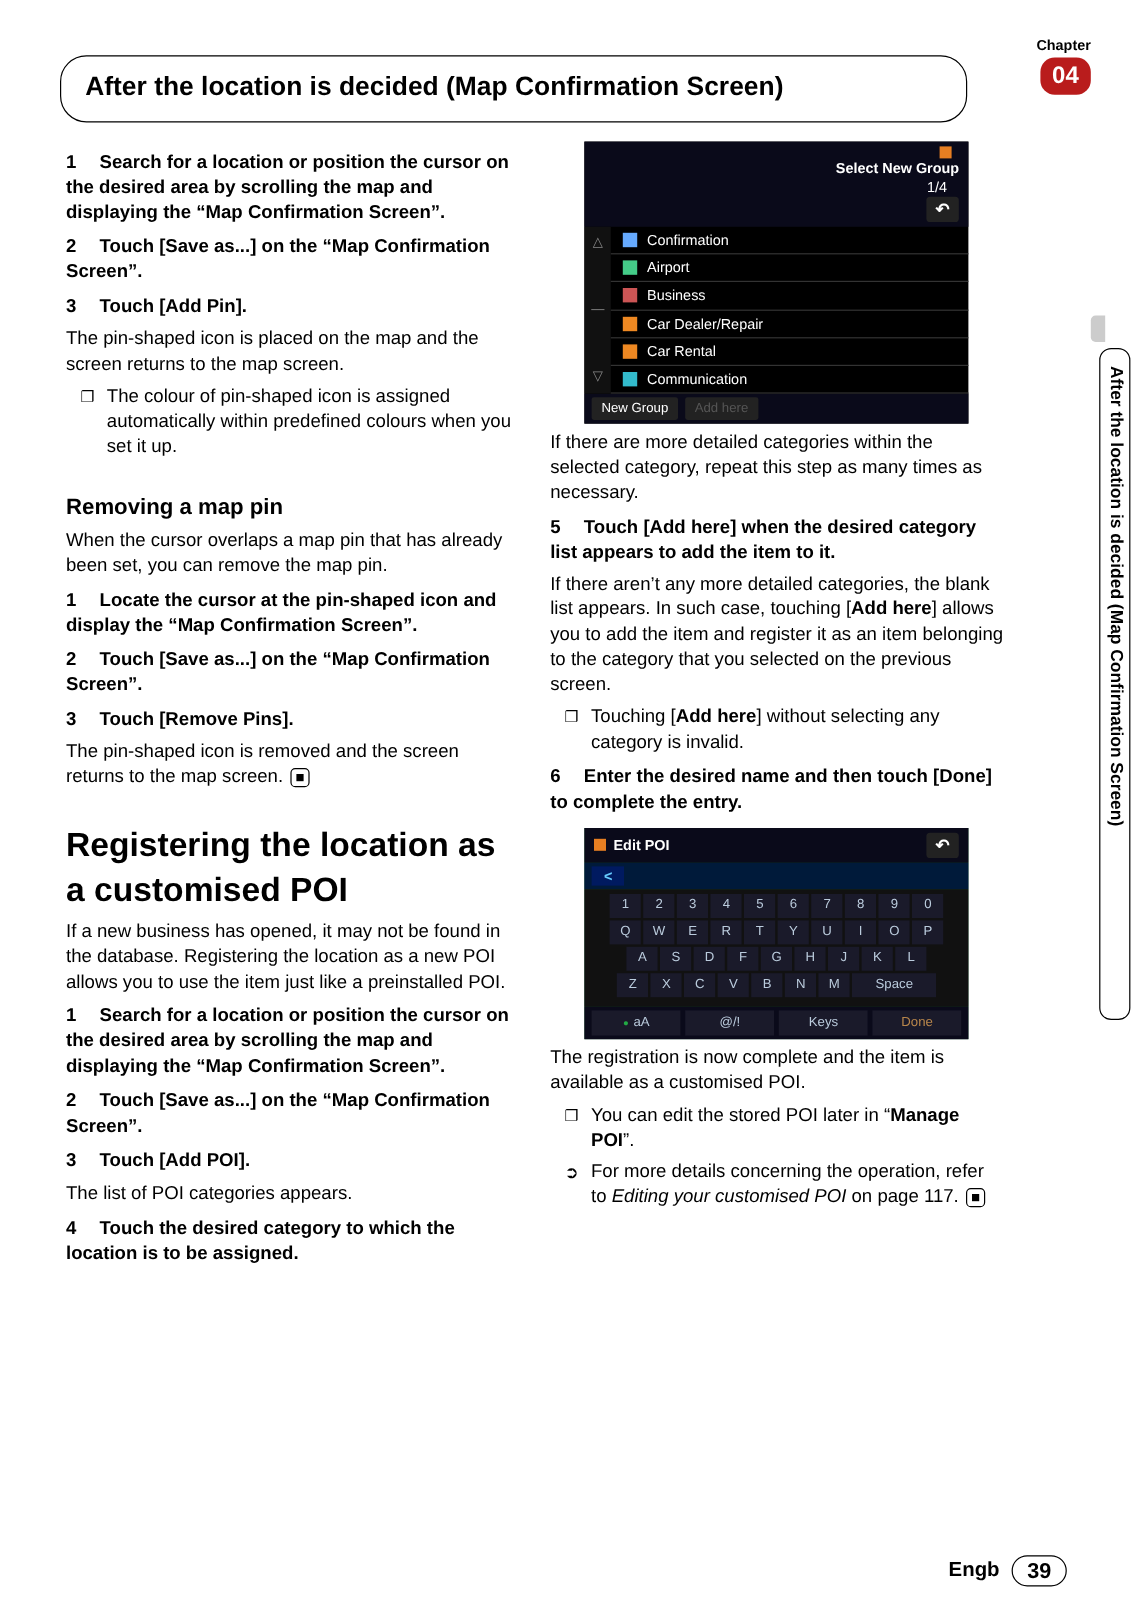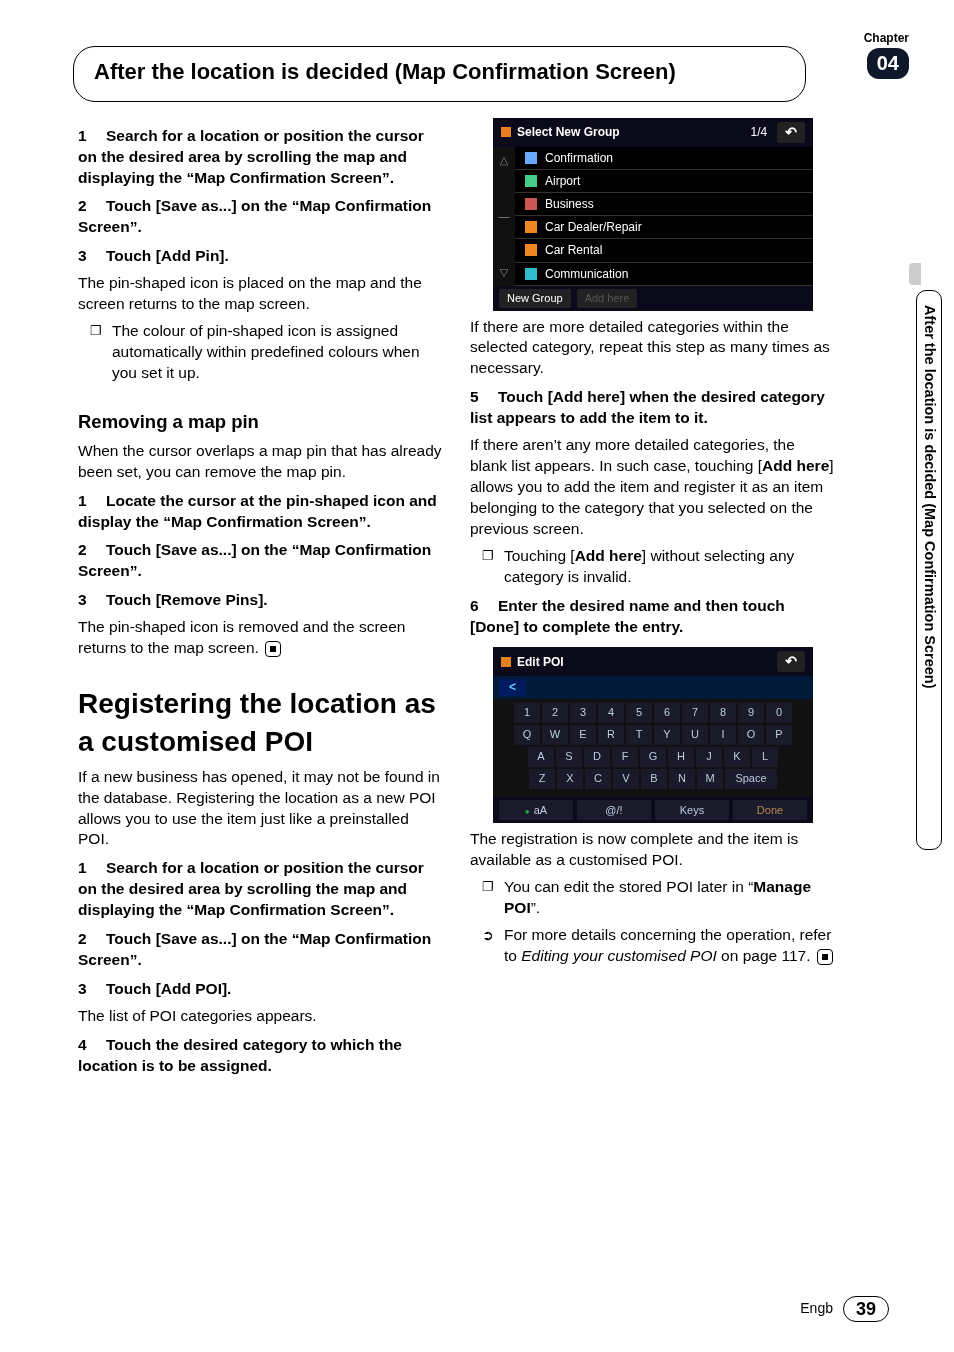--- a/index.html
+++ b/index.html
@@ -10,32 +10,31 @@
     font-family: Arial, Helvetica, sans-serif;
     color: #000;
     position: relative;
     font-size: 15.5px;
     line-height: 1.35;
   }
   .page {
     padding: 30px 58px 30px 55px;
     position: relative;
     height: 100%;
-    margin-left: 23px;
   }
   .chapter-label {
     position: absolute;
     top: 30px;
     right: 45px;
     text-align: right;
     font-size: 12px;
     font-weight: bold;
   }
   .chapter-badge {
-    background: #0f172a;
+    background: #b91c1c;
     color: #fff;
     font-weight: bold;
     font-size: 20px;
     border-radius: 12px;
     padding: 2px 10px;
     display: inline-block;
     margin-top: 2px;
   }
   .side-tab-connector {
     position: absolute;
@@ -146,24 +145,25 @@
     margin: 10px auto 12px;
     width: 320px;
   }
   .fig-group {
     background: #000;
     color: #fff;
     font-size: 12px;
   }
   .fig-group .hdr {
     display: flex;
-    align-items: center;
+    align-items: flex-end;
     padding: 4px 8px;
     font-weight: bold;
     background: #0a0a1a;
+    flex-direction: column;
   }
   .fig-group .hdr .icon-sq { width:10px; height:10px; background:#e67e22; margin-right:6px; }
   .fig-group .hdr .title { flex:1; }
   .fig-group .hdr .pg { margin-right:10px; font-weight:normal; }
   .fig-group .hdr .back {
     background:#222; border-radius:3px; padding:1px 8px; font-size:14px;
   }
   .fig-group .body { display:flex; }
   .fig-group .rail { width:22px; background:#111; display:flex; flex-direction:column; justify-content:space-between; align-items:center; padding:6px 0; }
   .fig-group .rail .nav-icn { color:#888; font-size:11px; }
@@ -187,35 +187,35 @@
   .fig-edit .hdr .back { background:#222; border-radius:3px; padding:1px 8px; font-size:14px; }
   .fig-edit .input-row { display:flex; padding:3px 6px; background:#001a3a; }
   .fig-edit .input-row .inp { flex:1; color:#6cf; padding:2px 4px; }
   .fig-edit .input-row .del { background:#001a60; padding:0 10px; font-weight:bold; color:#6cf; }
   .fig-edit .kbd { padding:4px 6px 6px; background:#111; }
   .fig-edit .kbd-row { display:flex; justify-content:center; gap:2px; margin-bottom:2px; }
   .fig-edit .kbd-row .key {
     background:#1a1a2a; color:#bcd; width:26px; height:20px;
     display:flex; align-items:center; justify-content:center; font-size:11px;
   }
-  .fig-edit .kbd-row .key.wide { width:52px; }
+  .fig-edit .kbd-row .key.wide { width:70px; }
   .fig-edit .ftr { display:flex; padding:3px 6px; background:#0a0a1a; gap:4px; }
   .fig-edit .ftr .fb { background:#1a1a2a; color:#bcd; flex:1; text-align:center; padding:3px; font-size:11px; }
   .fig-edit .ftr .fb.dot::before { content:"●"; color:#2a4; margin-right:4px; font-size:8px; }
   .fig-edit .ftr .fb.done { color:#b8864b; }
 
   .page-footer {
     position: absolute;
     bottom: 30px;
     right: 65px;
     display: flex;
     align-items: center;
     gap: 10px;
   }
-  .page-footer .lang { font-size: 14px; font-weight: normal; }
+  .page-footer .lang { font-size: 17px; font-weight: bold; }
   .page-footer .pnum {
     border: 1.5px solid #000;
     border-radius: 14px;
     padding: 0 12px;
     font-weight: bold;
     font-size: 18px;
   }
   b.inline { font-weight: bold; }
   i.inline { font-style: italic; }
 </style>

